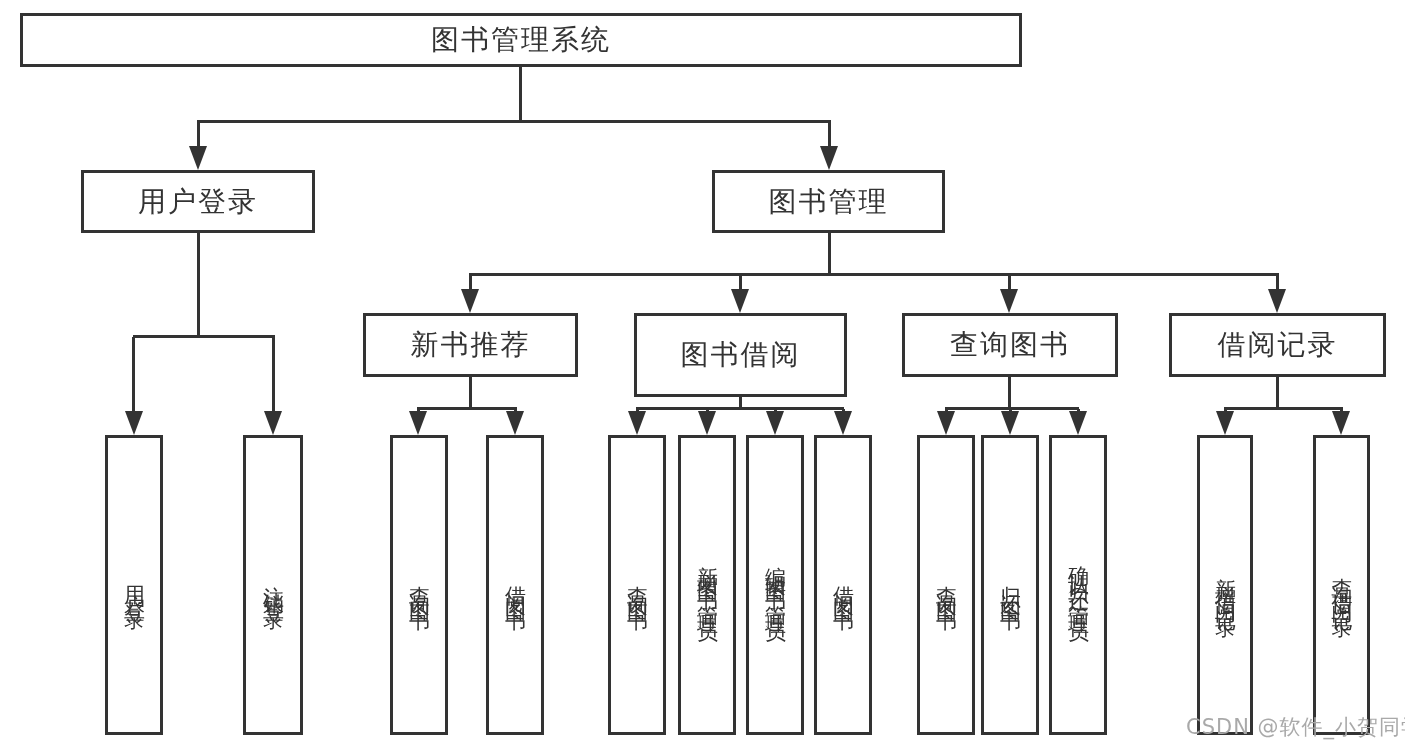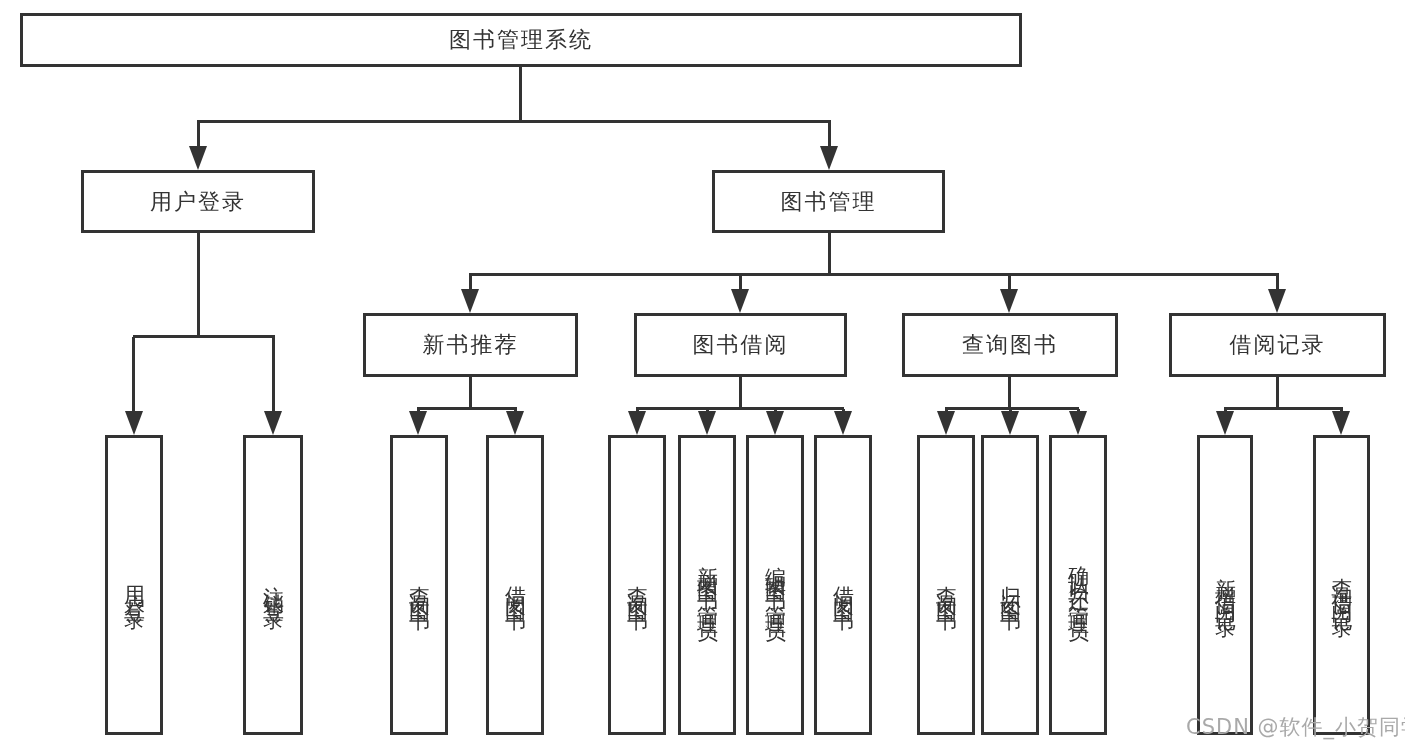--- a/index.html
+++ b/index.html
@@ -11,21 +11,21 @@
   html,body{margin:0;padding:0;background:var(--background);}
   .stage{
     position:relative;width:1405px;height:747px;background:var(--background);
     font-family:"DejaVu Sans","Liberation Sans",sans-serif;color:var(--text);
     overflow:hidden;
   }
   .box{
     position:absolute;box-sizing:border-box;border:3px solid var(--line);
     background:var(--background);display:flex;align-items:center;justify-content:center;
   }
-  .box.hz{font-size:22px;letter-spacing:2px;}
+  .box.hz{font-size:28px;letter-spacing:2px;}
   .leaf{top:435px;height:300px;}
   .vt{
     writing-mode:vertical-rl;text-orientation:mixed;
     font-size:21px;letter-spacing:8px;line-height:1;white-space:nowrap;
   }
   .ln{position:absolute;background:var(--line);}
   .ah{
     position:absolute;width:0;height:0;
     border-left:9px solid transparent;border-right:9px solid transparent;
     border-top:24px solid var(--line);
@@ -106,21 +106,21 @@
   <div class="box hz" style="left:81px;top:170px;width:234px;height:63px">
     <span>用户登录</span>
   </div>
   <div class="box hz" style="left:712px;top:170px;width:233px;height:63px">
     <span>图书管理</span>
   </div>
 
   <div class="box hz" style="left:363px;top:313px;width:215px;height:64px">
     <span>新书推荐</span>
   </div>
-  <div class="box hz" style="left:634px;top:313px;width:213px;height:64px">
+  <div class="box hz" style="left:634px;top:313px;width:213px;height:84px">
     <span>图书借阅</span>
   </div>
   <div class="box hz" style="left:902px;top:313px;width:216px;height:64px">
     <span>查询图书</span>
   </div>
   <div class="box hz" style="left:1169px;top:313px;width:217px;height:64px">
     <span>借阅记录</span>
   </div>
 
   <div class="box leaf" style="left:105px;width:58px">

